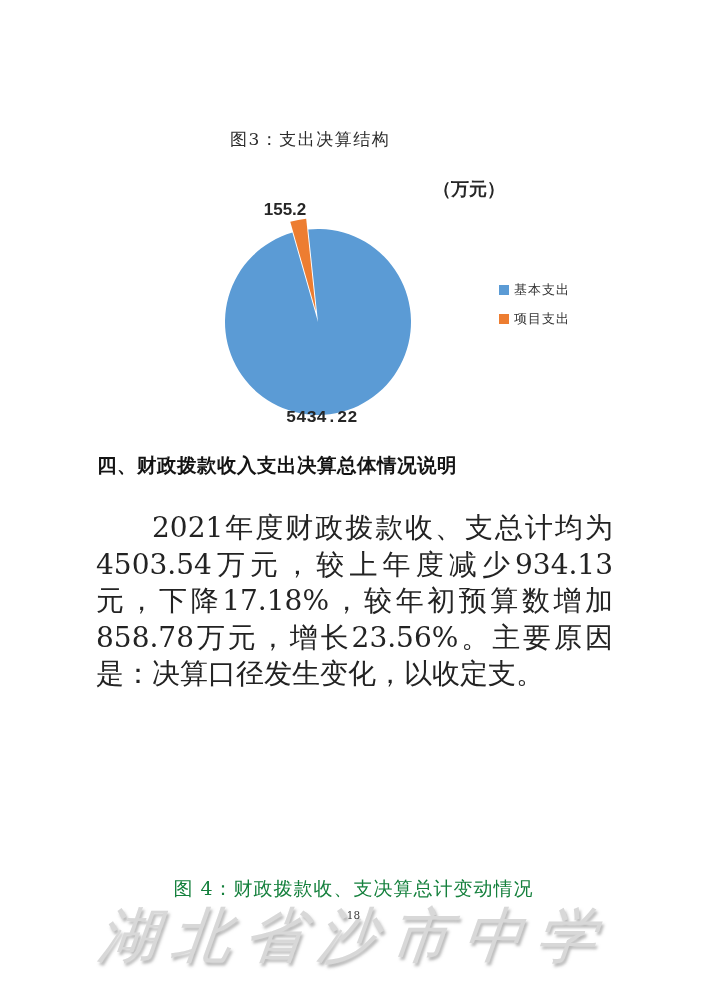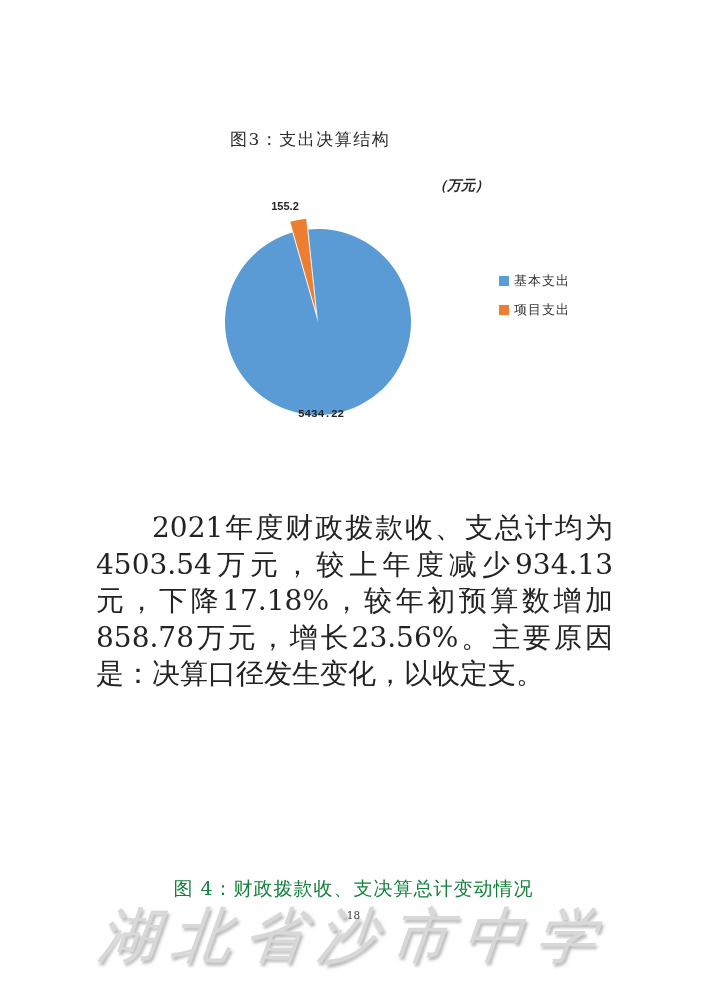--- a/index.html
+++ b/index.html
@@ -11,32 +11,32 @@
     font-family:"DejaVu Serif","Liberation Serif",serif;
     color:#212121;
   }
   
   .fig3-title{
     position:absolute;left:230px;top:128px;
     font-size:17px;letter-spacing:1.5px;color:#2b2b2b;
   }
   .unit-label{
     position:absolute;left:433px;top:177px;
-    font-size:14px;font-weight:700;color:#262626;font-style:italic;
+    font-size:18px;font-weight:700;color:#262626;
   }
   .pie-svg{position:absolute;left:208px;top:210px;width:220px;height:220px;}
   .data-label{
     position:absolute;width:70px;text-align:center;
     font-family:"Liberation Sans",sans-serif;
-    font-size:11px;font-weight:700;color:#262626;
+    font-size:17px;font-weight:700;color:#262626;
   }
   .label-project{left:250px;top:200px;}
   .label-basic{left:286px;top:408px;font-family:Liberation Mono, monospace;}
   .legend{
-    position:absolute;left:499px;top:272px;
+    position:absolute;left:499px;top:281px;
     display:flex;flex-direction:column;gap:11px;
   }
   .legend-item{display:flex;align-items:center;gap:5px;}
   .legend-swatch{width:10px;height:10px;flex:0 0 auto;}
   .legend-label{
     font-size:13px;color:#333333;letter-spacing:1px;
     font-family:"Liberation Sans",sans-serif;
   }
   
   .section-heading{
@@ -103,20 +103,21 @@
     <div class="legend-item">
       <span class="legend-swatch" style="background: rgb(91, 155, 213);"></span>
       <span class="legend-label">基本支出</span>
     </div>
     <div class="legend-item">
       <span class="legend-swatch" style="background: rgb(237, 125, 49);"></span>
       <span class="legend-label">项目支出</span>
     </div>
   </div>
 
+  <div class="section-heading">四、财政拨款收入支出决算总体情况说明</div>
 
   <div class="body-text">
     <p>2021年度财政拨款收、支总计均为4503.54万元，较上年度减少934.13元，下降17.18%，较年初预算数增加858.78万元，增长23.56%。主要原因是：决算口径发生变化，以收定支。</p>
   </div>
 
   <div class="fig4-caption">图 4：财政拨款收、支决算总计变动情况</div>
 
   <div class="page-number">18</div>
 
   <div class="watermark-text">湖北省沙市中学</div>

